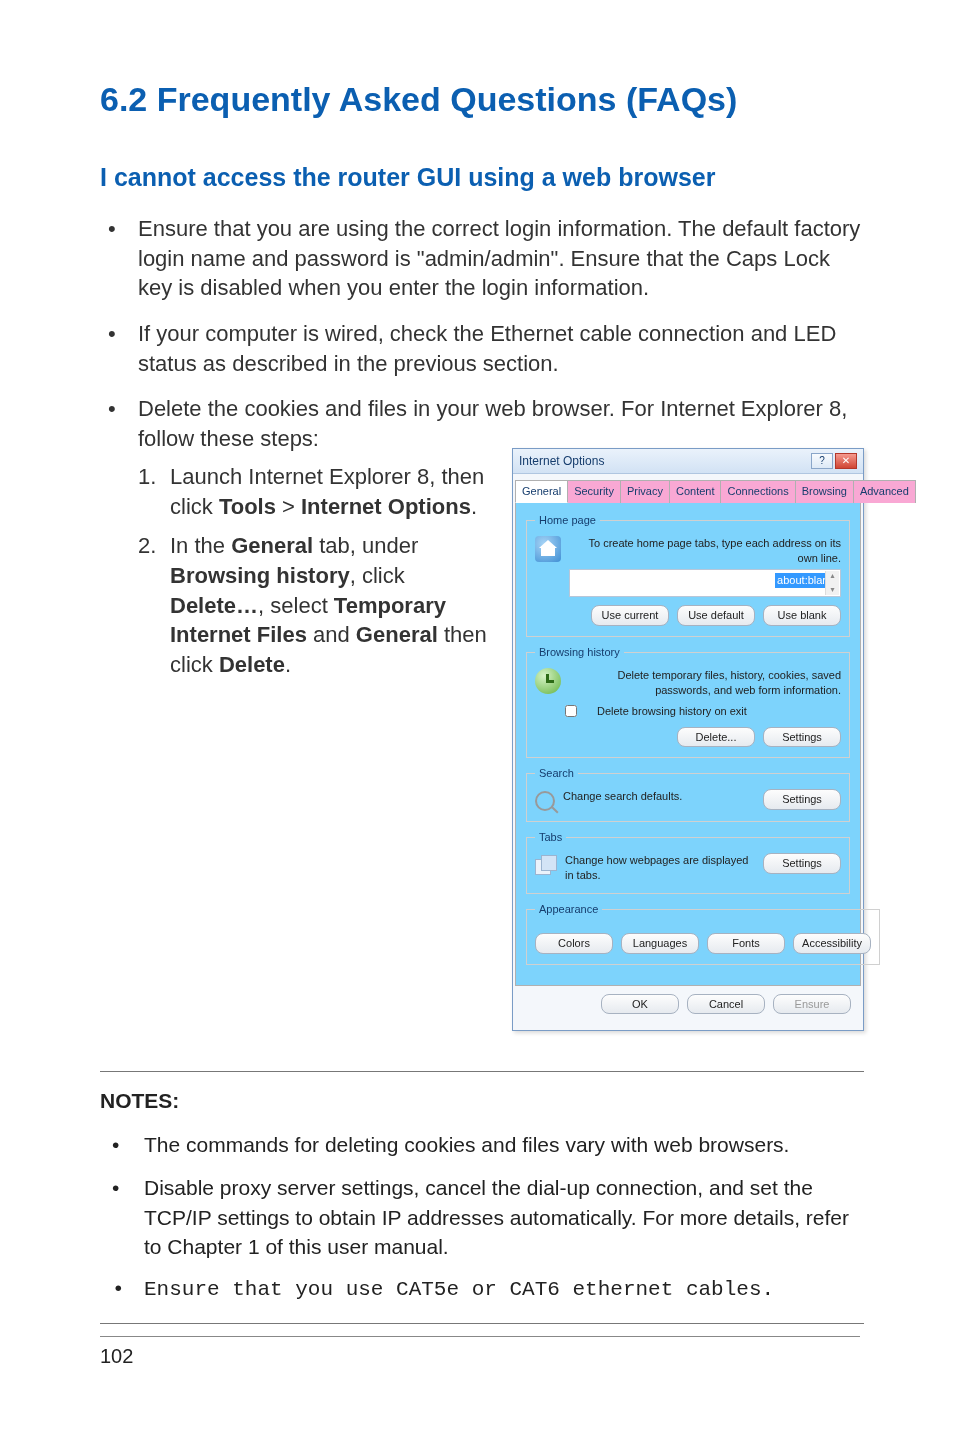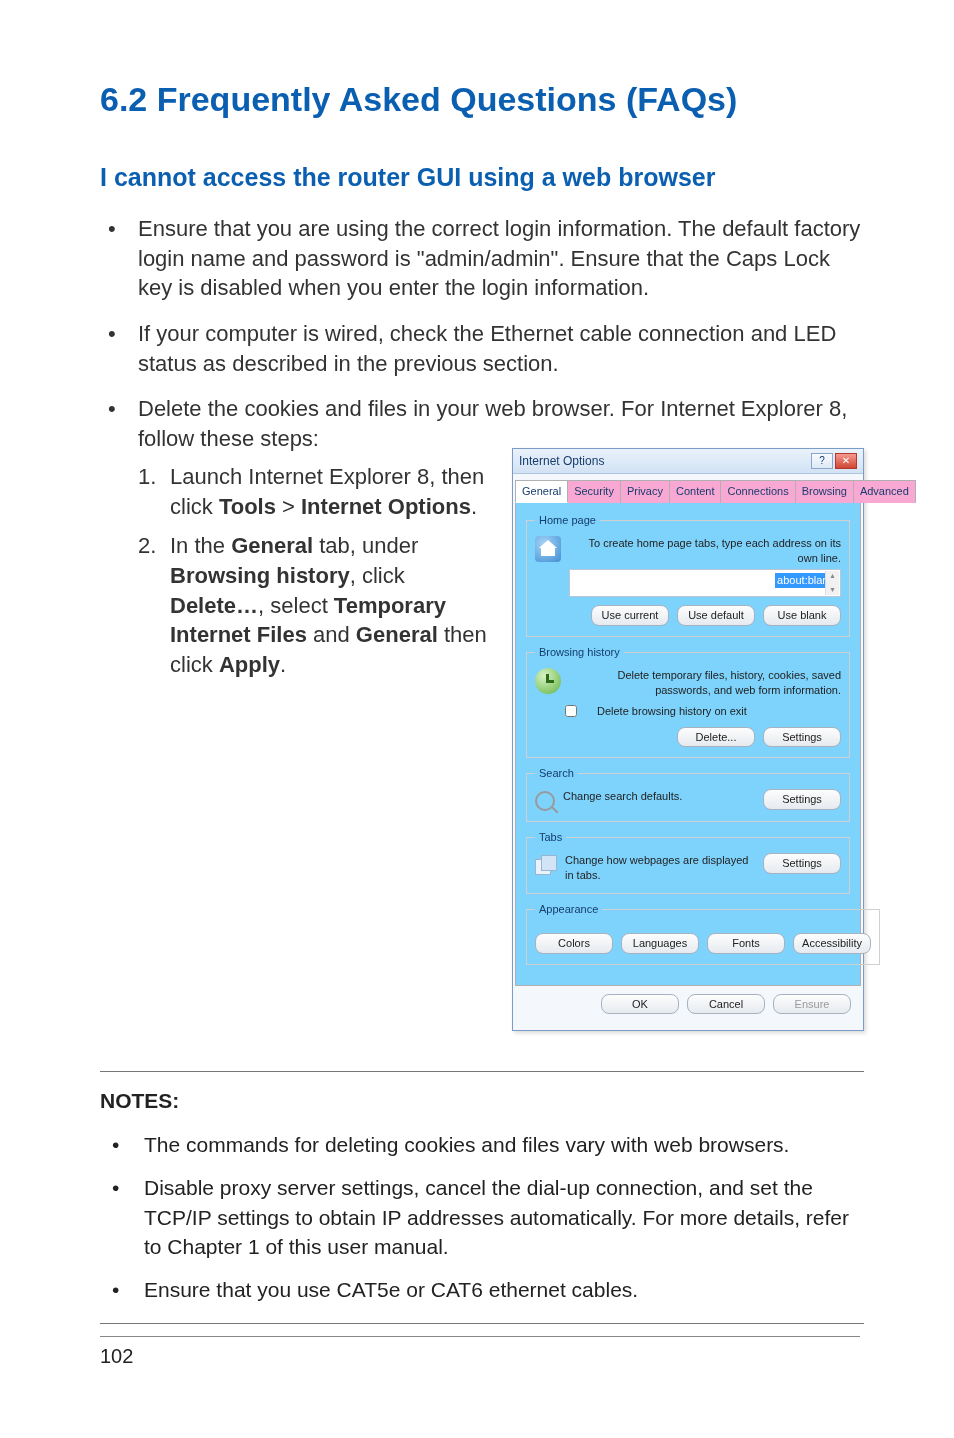--- a/index.html
+++ b/index.html
@@ -74,21 +74,21 @@
   .notes-box .notes-label {
     font-weight: 700;
     margin-bottom: 14px;
   }
   .notes-box ul { list-style: none; }
   .notes-box ul > li {
     padding-left: 44px;
     position: relative;
     margin-bottom: 14px;
   }
-  .notes-box ul > li:last-child { margin-bottom: 4px; }
+  .notes-box ul > li:last-child { margin-bottom: 4px; font-family: Liberation Mono, monospace; }
   .notes-box ul > li::before {
     content: "•";
     position: absolute;
     left: 12px;
     top: 0;
   }
   .page-number {
     position: absolute;
     bottom: 70px;
     left: 100px;
@@ -246,21 +246,21 @@
     <li>
       <span>Delete the cookies and files in your web browser. For Internet Explorer 8, follow these steps:</span>
       <div class="step-row">
         <ol class="steps">
           <li>
             <span class="num">1.</span>
             <span>Launch Internet Explorer 8, then click </span><span class="bold">Tools</span><span> &gt; </span><span class="bold">Internet Options</span><span>.</span>
           </li>
           <li>
             <span class="num">2.</span>
-            <span>In the </span><span class="bold">General</span><span> tab, under </span><span class="bold">Browsing history</span><span>, click </span><span class="bold">Delete…</span><span>, select </span><span class="bold">Temporary Internet Files</span><span> and </span><span class="bold">General</span><span> then click </span><span class="bold">Apply</span><span>.</span>
+            <span>In the </span><span class="bold">General</span><span> tab, under </span><span class="bold">Browsing history</span><span>, click </span><span class="bold">Delete…</span><span>, select </span><span class="bold">Temporary Internet Files</span><span> and </span><span class="bold">General</span><span> then click </span><span class="bold">Delete</span><span>.</span>
           </li>
         </ol>
 
         <div class="dialog">
           <div class="dialog-title">
             <span>Internet Options</span>
             <div class="win-btns">
               <div class="win-btn">?</div>
               <div class="win-btn win-close">✕</div>
             </div>

